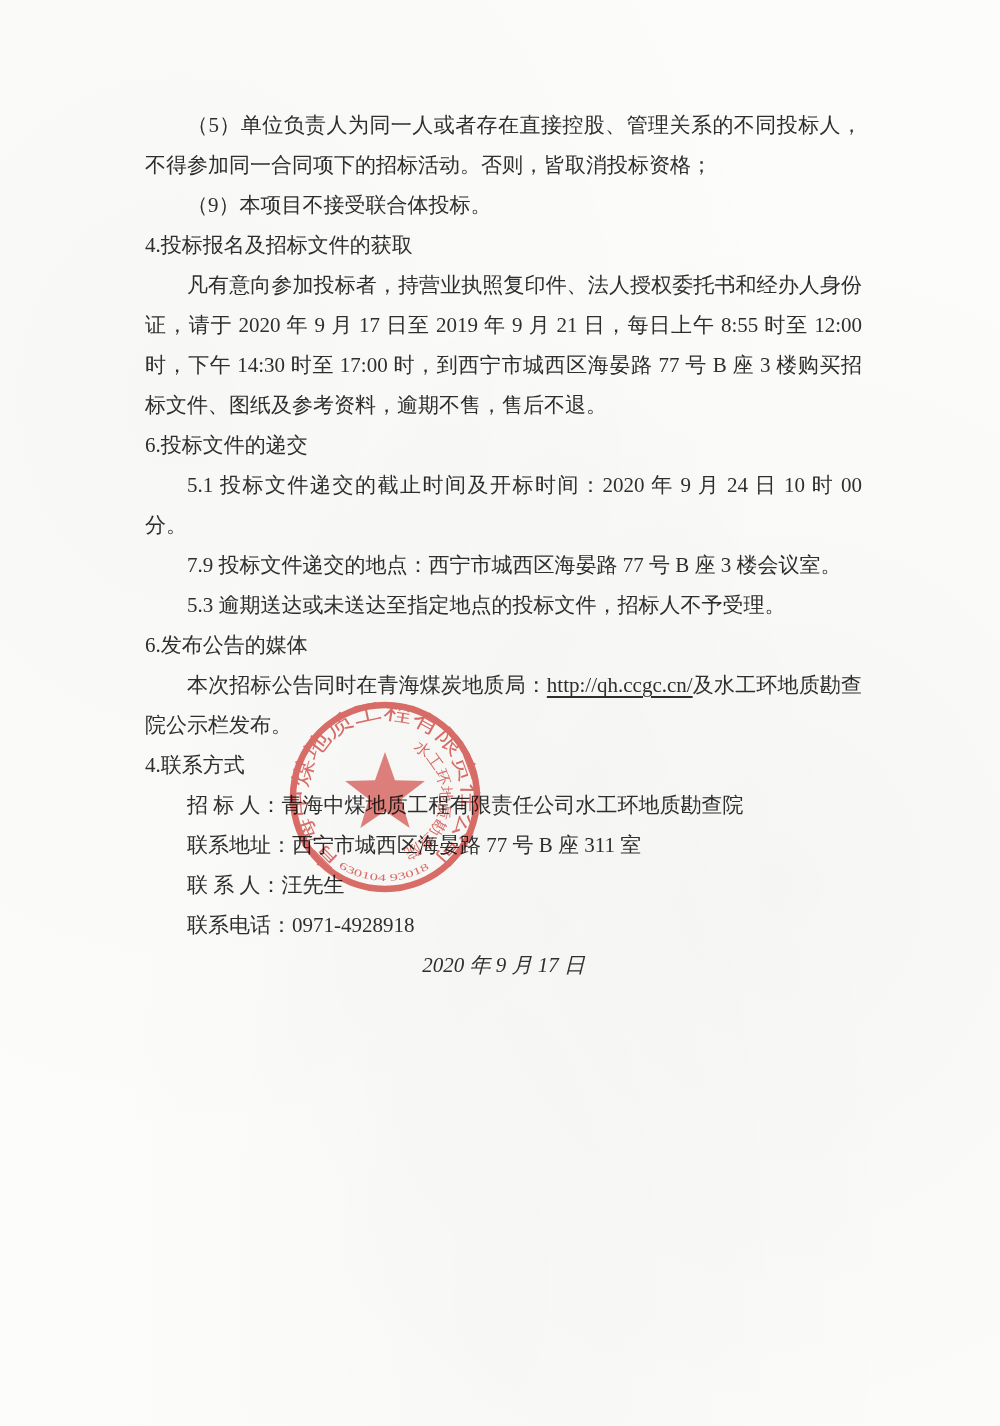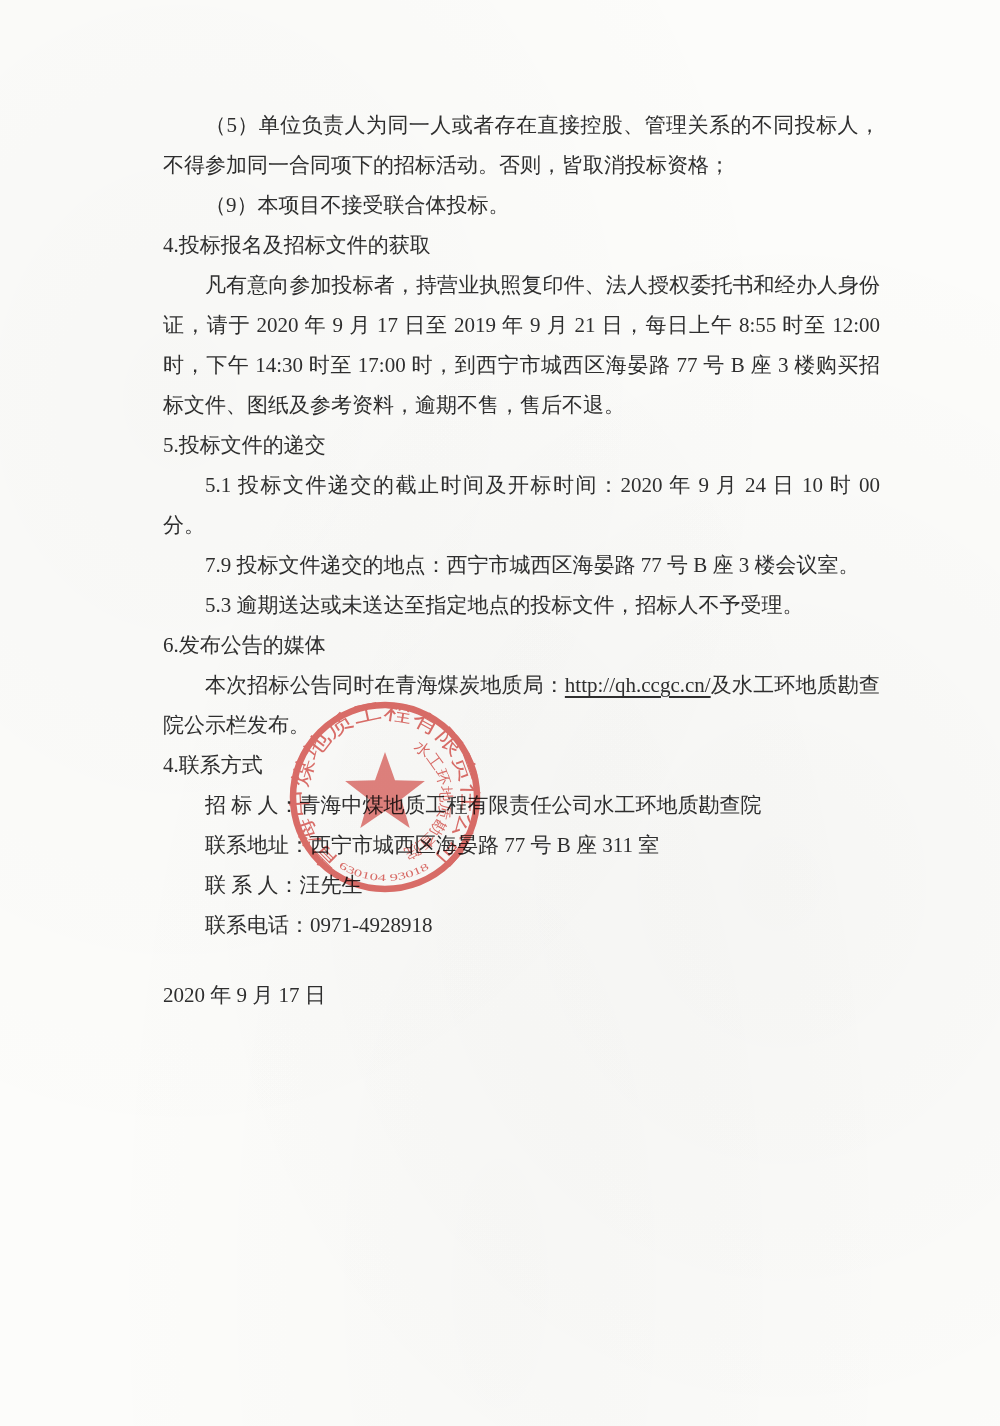--- a/index.html
+++ b/index.html
@@ -7,49 +7,49 @@
     position:relative;width:1000px;height:1426px;margin:0 auto;
     background:
       radial-gradient(ellipse at 18% 28%, rgba(0,0,0,0.018), transparent 55%),
       radial-gradient(ellipse at 78% 62%, rgba(0,0,0,0.022), transparent 55%),
       radial-gradient(ellipse at 50% 90%, rgba(0,0,0,0.015), transparent 60%),
       #fcfcfa;
     font-family:"Liberation Serif","DejaVu Serif",serif;
     color:#2e2e2e;overflow:hidden;
   }
   .content{
-    position:absolute;left:163px;top:105px;width:717px;
+    position:absolute;left:145px;top:105px;width:717px;
     font-size:21px;line-height:40px;
     text-align:justify;text-justify:inter-ideograph;
   }
   p{margin:0;}
   .para{text-indent:2em;}
   .heading{text-indent:0;font-weight:normal;}
   .contact{text-indent:2em;}
   .url{text-decoration:underline;text-underline-offset:4px;color:inherit;}
-  .date{margin-top:30px;text-align:left;text-indent:0;}
+  .date{text-align:center;text-indent:0;font-style:italic;}
   .stamp{
     position:absolute;left:285px;top:697px;width:200px;height:200px;
     opacity:0.82;mix-blend-mode:multiply;pointer-events:none;
   }
   .stamp text{font-family:"Liberation Serif","DejaVu Serif",serif;}
 </style>
 </head>
 <body>
 
 <div class="page">
   <div class="content">
 
     <p class="para">（5）单位负责人为同一人或者存在直接控股、管理关系的不同投标人，不得参加同一合同项下的招标活动。否则，皆取消投标资格；</p>
     <p class="para">（9）本项目不接受联合体投标。</p>
 
     <p class="heading">4.投标报名及招标文件的获取</p>
     <p class="para">凡有意向参加投标者，持营业执照复印件、法人授权委托书和经办人身份证，请于 2020 年 9 月 17 日至 2019 年 9 月 21 日，每日上午 8:55 时至 12:00 时，下午 14:30 时至 17:00 时，到西宁市城西区海晏路 77 号 B 座 3 楼购买招标文件、图纸及参考资料，逾期不售，售后不退。</p>
 
-    <p class="heading">5.投标文件的递交</p>
+    <p class="heading">6.投标文件的递交</p>
     <p class="para">5.1 投标文件递交的截止时间及开标时间：2020 年 9 月 24 日 10 时 00 分。</p>
     <p class="para">7.9 投标文件递交的地点：西宁市城西区海晏路 77 号 B 座 3 楼会议室。</p>
     <p class="para">5.3 逾期送达或未送达至指定地点的投标文件，招标人不予受理。</p>
 
     <p class="heading">6.发布公告的媒体</p>
     <p class="para"><span>本次招标公告同时在青海煤炭地质局：</span><span class="url">http://qh.ccgc.cn/</span><span>及水工环地质勘查院公示栏发布。</span></p>
 
     <p class="heading">4.联系方式</p>
     <p class="contact">招  标  人：青海中煤地质工程有限责任公司水工环地质勘查院</p>
     <p class="contact">联系地址：西宁市城西区海晏路 77 号 B 座 311 室</p>

